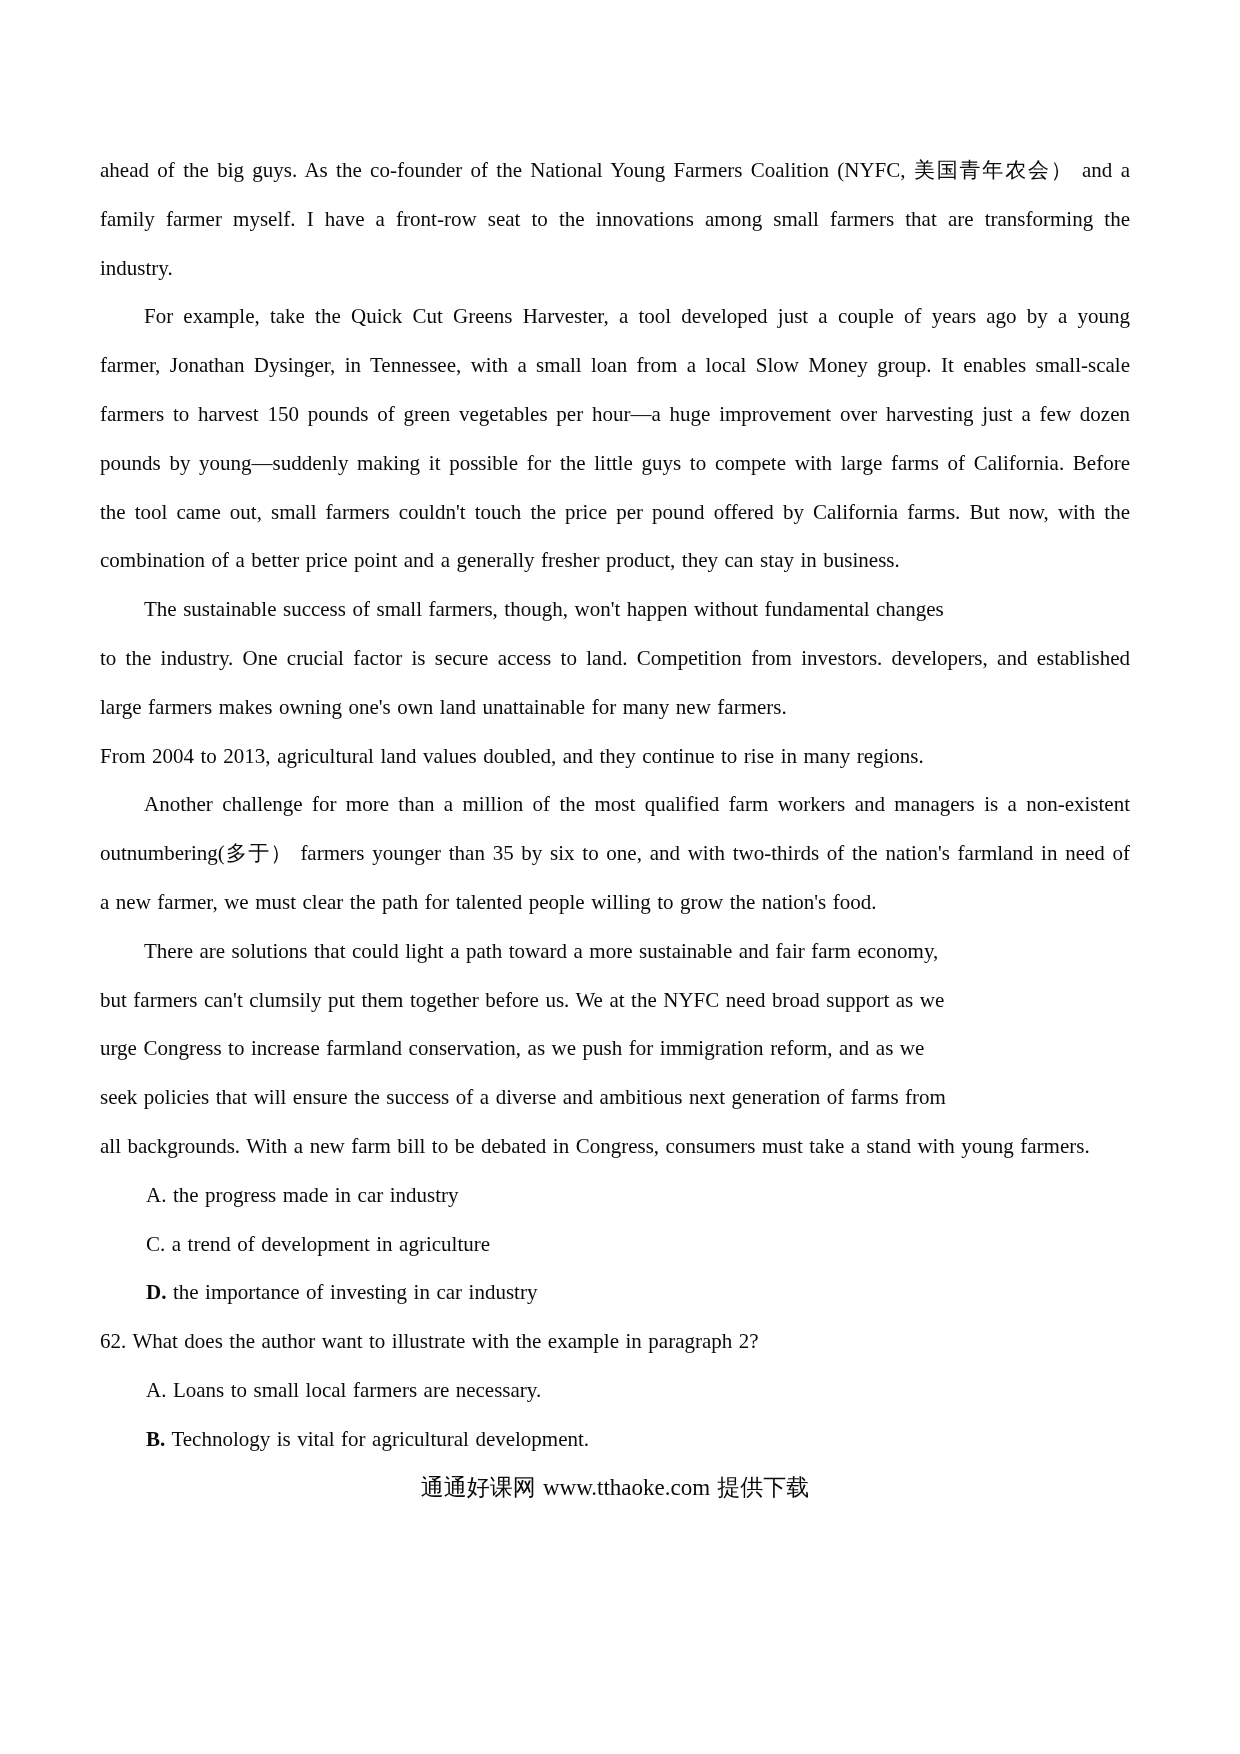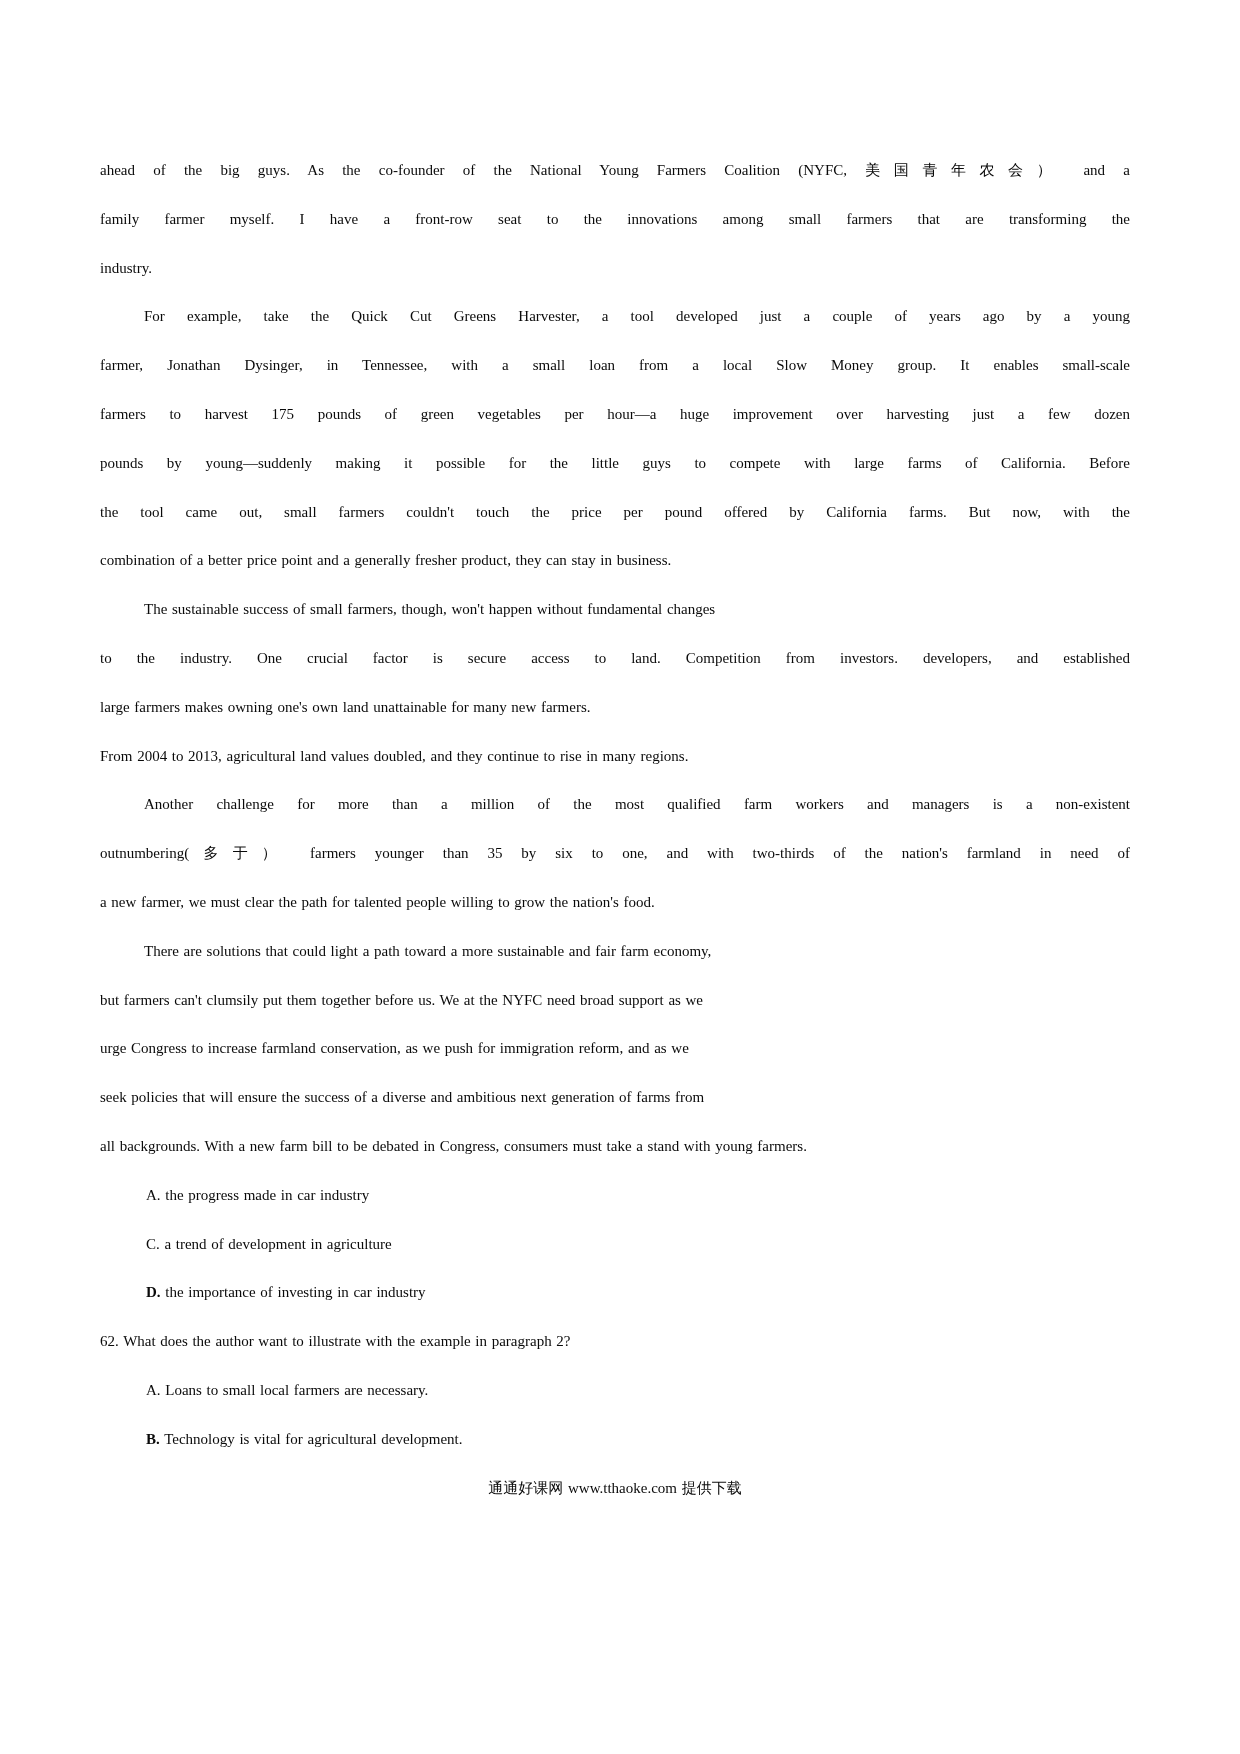--- a/index.html
+++ b/index.html
@@ -17,21 +17,21 @@
   }
   #doc {
     position: absolute;
     left: 100px;
     top: 146px;
     width: 1030px;
   }
   .line {
     height: 48.8px;
     line-height: 48.8px;
-    font-size: 15px;
+    font-size: 21px;
     overflow: hidden;
     word-spacing: 0.06em;
   }
   
   .just {
     text-align: justify;
   }
   .just::after {
     content: "";
     display: inline-block;
@@ -43,35 +43,35 @@
   .letter.bold { font-weight: bold; }
   .blank {
     display: inline-block;
     width: 95px;
     height: 3px;
     border-bottom: 2px solid #0a0a0a;
     margin: 0 9px 0 12px;
   }
   .footer {
     text-align: center;
-    font-size: 15px;
+    font-size: 23px;
   }
 </style>
 </head>
 <body>
 
 <div id="doc">
 
   <div>
       <div class="line just">ahead of the big guys. As the co-founder of the National Young Farmers Coalition (NYFC, 美国青年农会） and a</div>
       <div class="line just">family farmer myself. I have a front-row seat to the innovations among small farmers that are transforming the</div>
       <div class="line">industry.</div>
       <div class="line just ind">For example, take the Quick Cut Greens Harvester, a tool developed just a couple of years ago by a young</div>
       <div class="line just">farmer, Jonathan Dysinger, in Tennessee, with a small loan from a local Slow Money group. It enables small-scale</div>
-      <div class="line just">farmers to harvest 175 pounds of green vegetables per hour—a huge improvement over harvesting just a few dozen</div>
+      <div class="line just">farmers to harvest 150 pounds of green vegetables per hour—a huge improvement over harvesting just a few dozen</div>
       <div class="line just">pounds by young—suddenly making it possible for the little guys to compete with large farms of California. Before</div>
       <div class="line just">the tool came out, small farmers couldn't touch the price per pound offered by California farms. But now, with the</div>
       <div class="line">combination of a better price point and a generally fresher product, they can stay in business.</div>
       <div class="line ind">The sustainable success of small farmers, though, won't happen without fundamental changes</div>
       <div class="line just">to the industry. One crucial factor is secure access to land. Competition from investors. developers, and established</div>
       <div class="line">large farmers makes owning one's own land unattainable for many new farmers.</div>
       <div class="line">From 2004 to 2013, agricultural land values doubled, and they continue to rise in many regions.</div>
       <div class="line just ind">Another challenge for more than a million of the most qualified farm workers and managers is a non-existent</div>
       <div class="line just">outnumbering(多于） farmers younger than 35 by six to one, and with two-thirds of the nation's farmland in need of</div>
       <div class="line">a new farmer, we must clear the path for talented people willing to grow the nation's food.</div>

